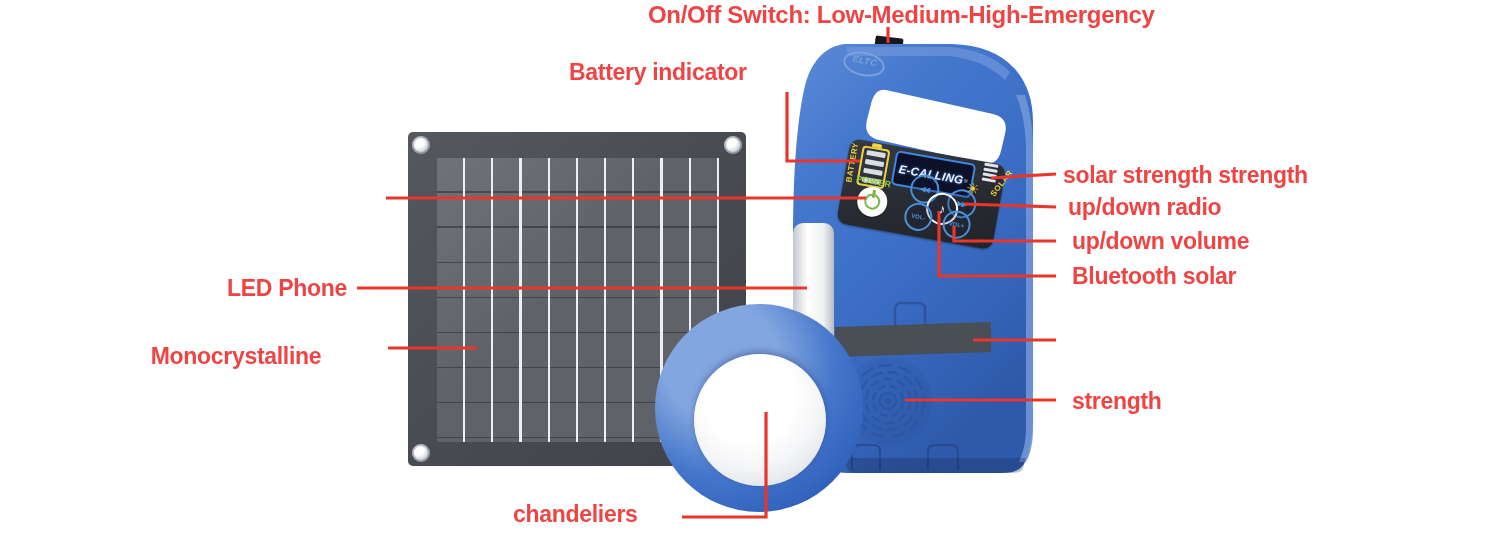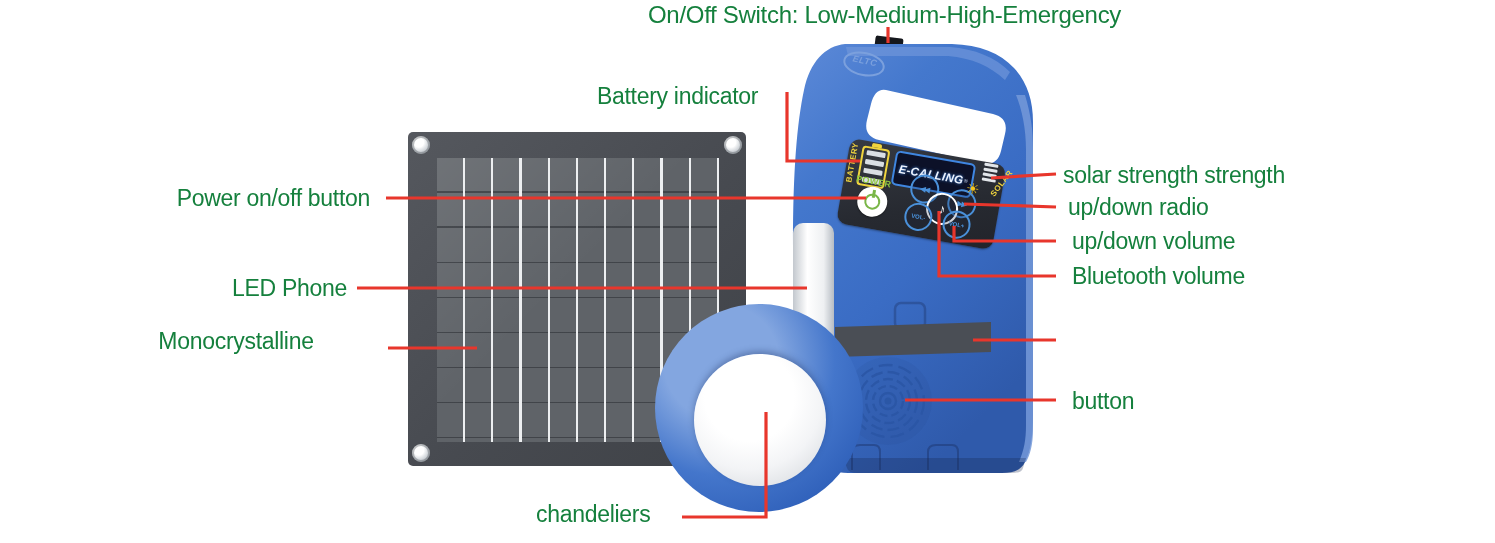--- a/index.html
+++ b/index.html
@@ -1,20 +1,20 @@
 <!DOCTYPE html>
 <html><head>
 <meta charset="utf-8">
 <style>
   html,body{margin:0;padding:0;background:#fff;}
   .canvas{position:relative;width:1495px;height:543px;background:#fff;overflow:hidden;
           font-family:"Liberation Sans",sans-serif;}
   .abs{position:absolute;}
   
-  .callout{position:absolute;font-weight:normal;color:#15803d;font-size:23px;line-height:1.1;
+  .callout{position:absolute;font-weight:bold;color:#ef4444;font-size:23px;line-height:1.1;
            letter-spacing:-0.3px;white-space:nowrap;z-index:6;}
   .callout.center{white-space:normal;text-align:center;line-height:1.32;}
   
   .sp-frame{left:408px;top:132px;width:338px;height:334px;border-radius:5px;z-index:1;
             background:linear-gradient(135deg,#55585e 0%,#474a50 55%,#3f4247 100%);}
   .sp-cells{left:29px;top:26px;width:282px;height:284px;
             background-color:#5f6368;
             background-image:
               repeating-linear-gradient(90deg,transparent 0 26px,#edeff1 26px 28.2px),
               repeating-linear-gradient(180deg,transparent 0 33.5px,rgba(40,43,48,.55) 33.5px 35px),
@@ -205,25 +205,24 @@
       <polyline points="991,178 1056,174"></polyline>
       <polyline points="964,204 1056,207"></polyline>
       <polyline points="954,226 954,241 1056,241"></polyline>
       <polyline points="939,211 939,276 1056,276"></polyline>
       <polyline points="973,340 1056,340"></polyline>
       <polyline points="905,400 1056,400"></polyline>
     </g>
   </svg>
 
   <div class="callout" style="left:648px;top:2px;font-size:24px;">On/Off Switch: Low-Medium-High-Emergency</div>
-  <div class="callout" style="left:597px;top:60px;margin-top:24px;">Battery indicator</div>
-  <div class="callout" style="right:1125px;top:186px;">Power on/off button</div>
+  <div class="callout" style="left:569px;top:60px;">Battery indicator</div>
   <div class="callout" style="right:1148px;top:276px;">LED Phone</div>
-  <div class="callout center" style="left:110px;top:326px;width:252px;">
+  <div class="callout center" style="left:110px;top:341px;width:252px;">
     <div>Monocrystalline</div>
   </div>
-  <div class="callout" style="left:536px;top:502px;">chandeliers</div>
+  <div class="callout" style="left:513px;top:502px;">chandeliers</div>
   <div class="callout" style="left:1063px;top:163px;">solar strength strength</div>
   <div class="callout" style="left:1068px;top:195px;">up/down radio</div>
   <div class="callout" style="left:1072px;top:229px;">up/down volume</div>
-  <div class="callout" style="left:1072px;top:264px;">Bluetooth volume</div>
-  <div class="callout" style="left:1072px;top:389px;">button</div>
+  <div class="callout" style="left:1072px;top:264px;">Bluetooth solar</div>
+  <div class="callout" style="left:1072px;top:389px;">strength</div>
 </div>
 
 </body></html>

